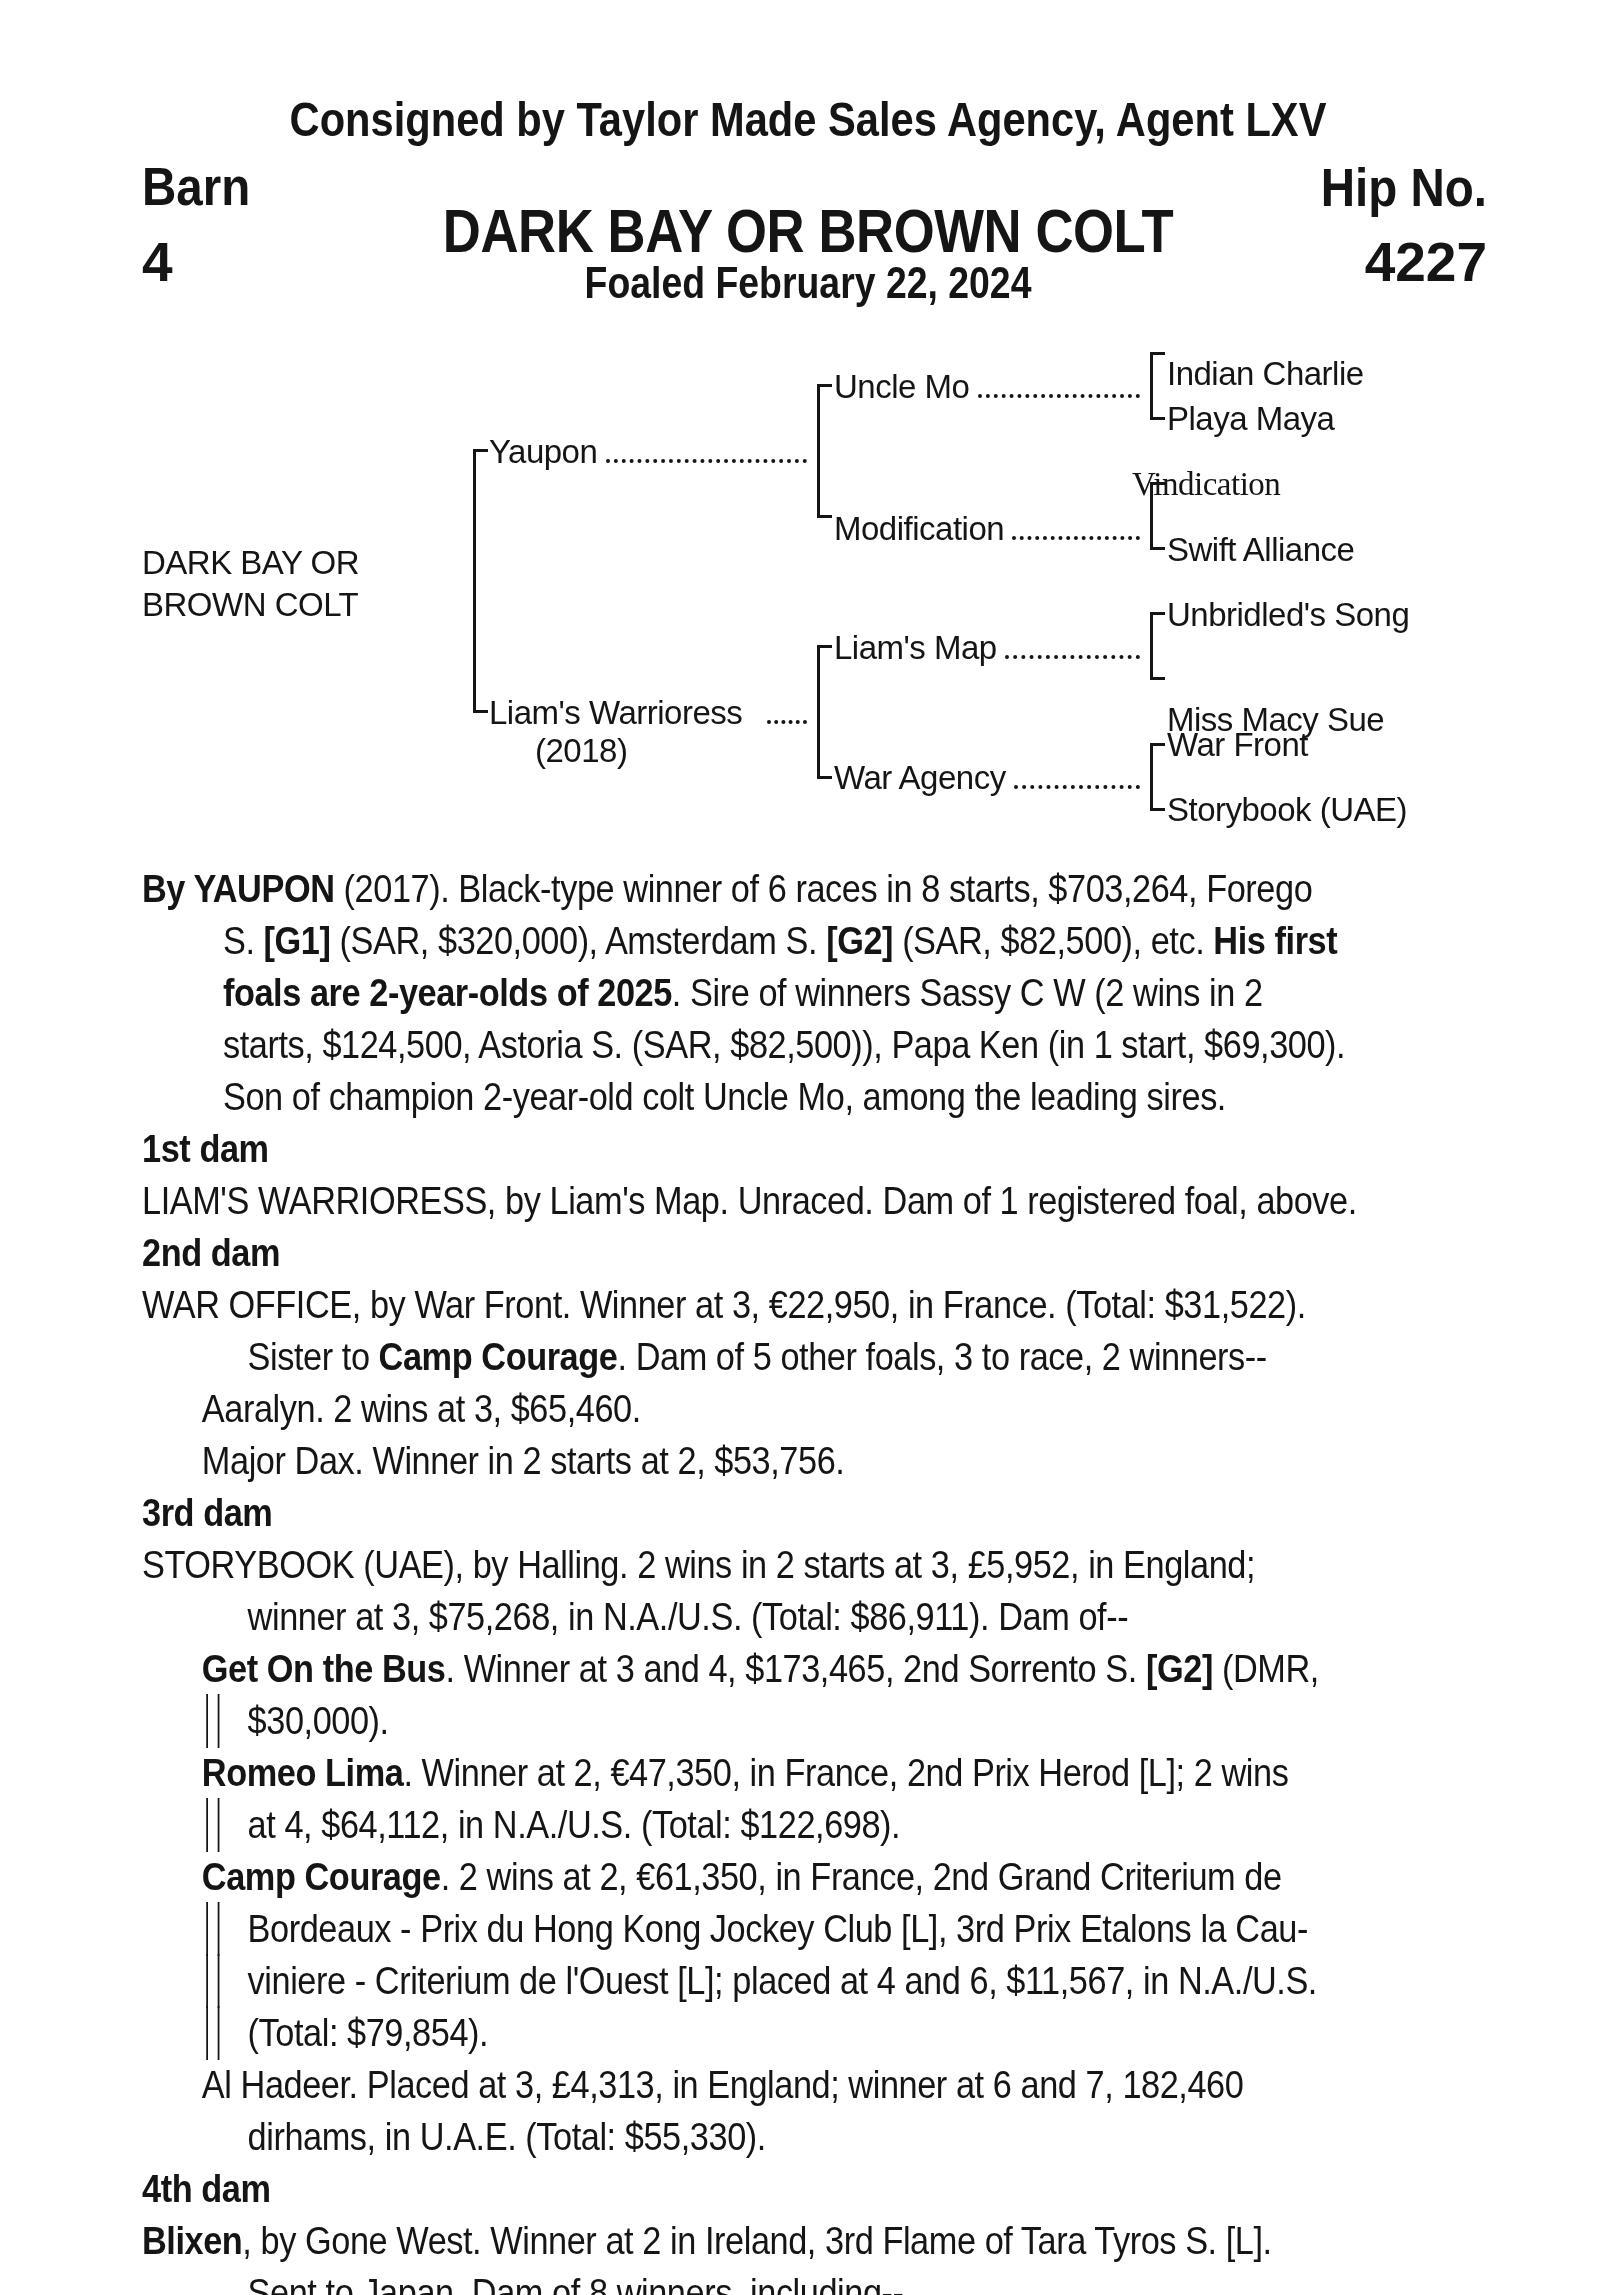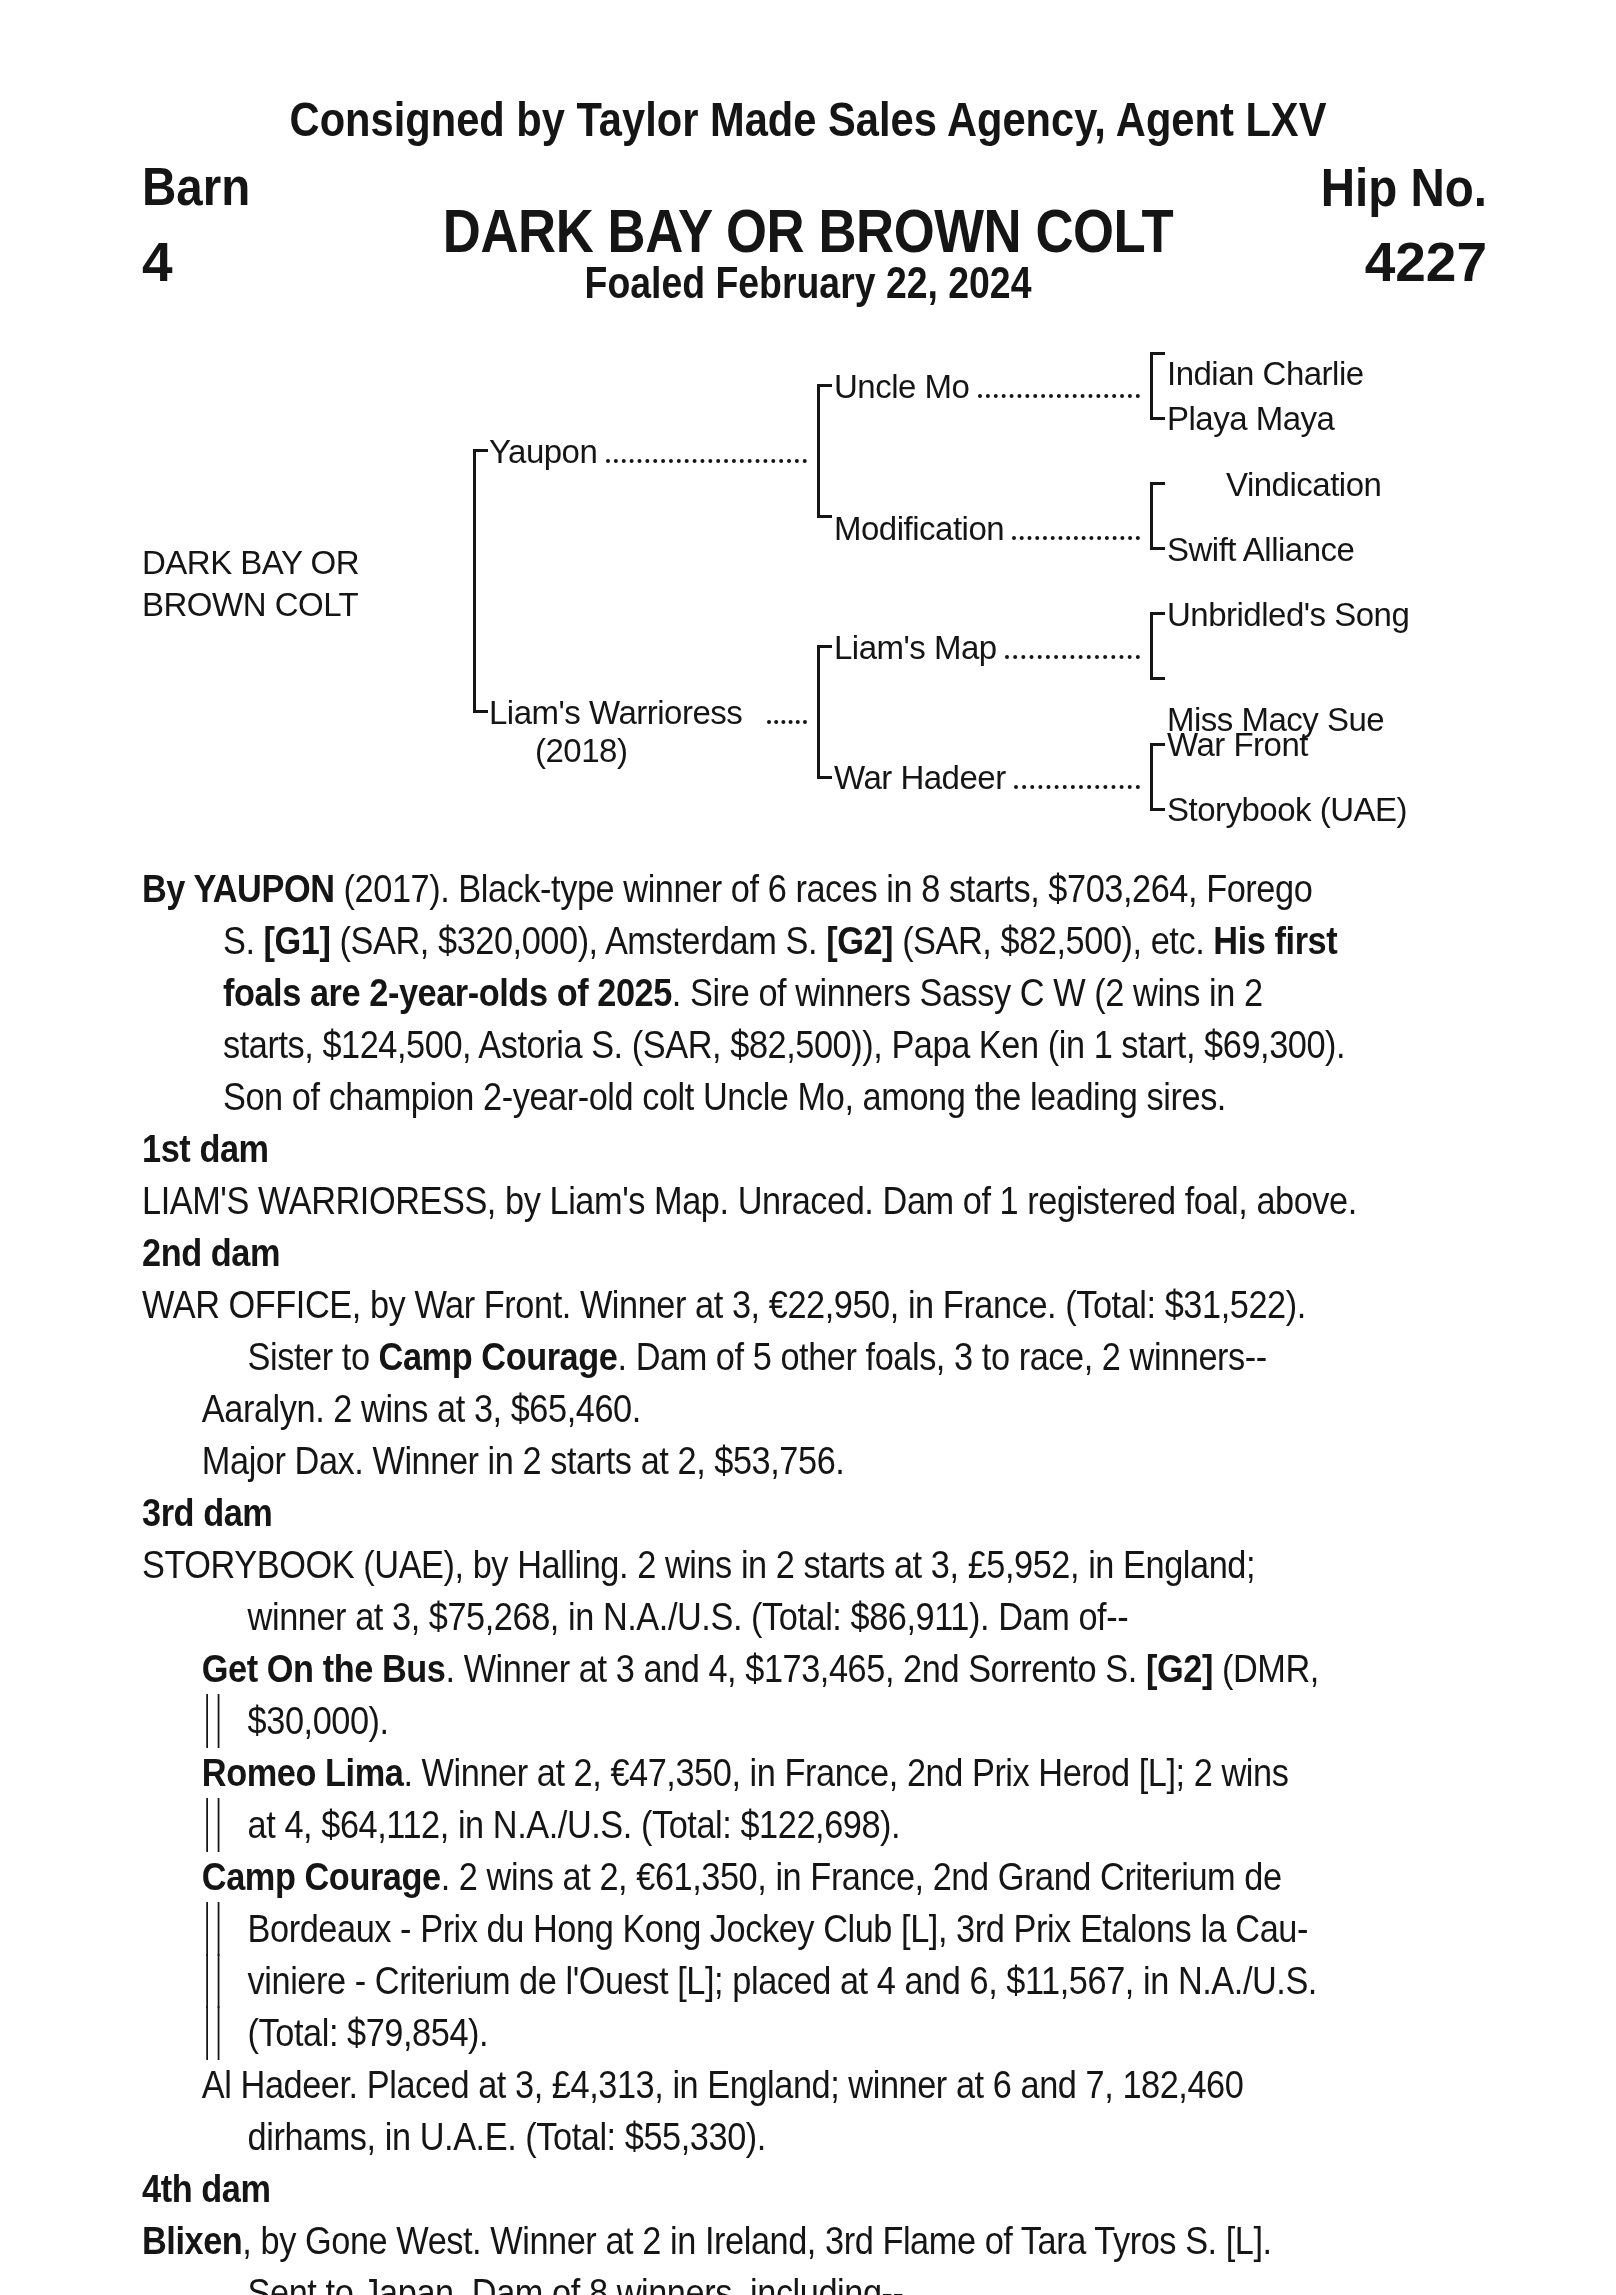--- a/index.html
+++ b/index.html
@@ -71,26 +71,26 @@
     </div>
     <div class="trow" style="left: 834px; top: 474px; width: 308px; margin-top: 36px;">
       <span class="nm">Modification</span>
       <span class="leader"></span>
     </div>
     <div class="trow" style="left: 834px; top: 629px; width: 308px;">
       <span class="nm">Liam's Map</span>
       <span class="leader"></span>
     </div>
     <div class="trow" style="left: 834px; top: 759px; width: 308px;">
-      <span class="nm">War Hadeer</span>
+      <span class="nm">War Agency</span>
       <span class="leader"></span>
     </div>
     <div class="abs tname" style="left: 1167px; top: 335px; margin-top: 20px;">Indian Charlie</div>
     <div class="abs tname" style="left: 1167px; top: 400px;">Playa Maya</div>
-    <div class="abs tname" style="left: 1226px; top: 466px;">Vindication</div>
+    <div class="abs tname" style="left: 1132px; top: 466px; font-family: Liberation Serif, serif;">Vindication</div>
     <div class="abs tname" style="left: 1167px; top: 531px;">Swift Alliance</div>
     <div class="abs tname" style="left: 1167px; top: 596px;">Unbridled's Song</div>
     <div class="abs tname" style="left: 1167px; top: 661px; margin-top: 40px;">Miss Macy Sue</div>
     <div class="abs tname" style="left: 1167px; top: 726px;">War Front</div>
     <div class="abs tname" style="left: 1167px; top: 791px;">Storybook (UAE)</div>
   </div>
 
 <div id="cat">
     <div class="line l0"><b>By YAUPON</b><span> (2017). Black-type winner of 6 races in 8 starts, $703,264, Forego</span></div>
     <div class="line l1"><span>S. </span><b>[G1]</b><span> (SAR, $320,000), Amsterdam S. </span><b>[G2]</b><span> (SAR, $82,500), etc. </span><b>His first</b></div>

